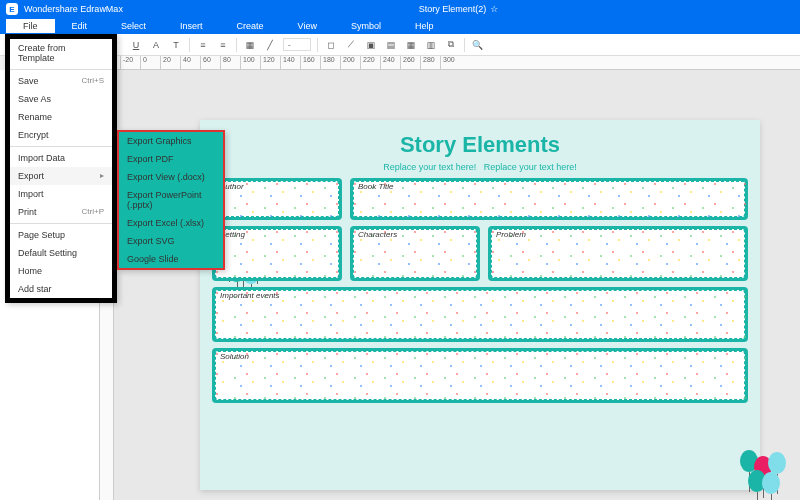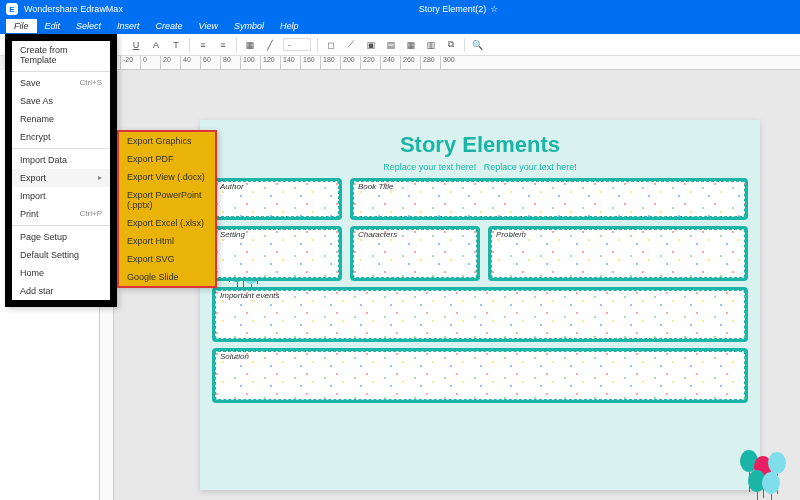--- a/index.html
+++ b/index.html
@@ -4,21 +4,21 @@
 <style>
 * { margin: 0; padding: 0; box-sizing: border-box; font-family: Arial, sans-serif; }
 body { width: 800px; height: 500px; overflow: hidden; background: #f0f0f0; position: relative; }
 
 .titlebar { height: 18px; background: #0070f3; color: white; display: flex; align-items: center; font-size: 9px; padding: 0 6px; justify-content: space-between; }
 .titlebar-left { display: flex; align-items: center; gap: 6px; }
 .logo { width: 12px; height: 12px; background: white; border-radius: 3px; display: flex; align-items: center; justify-content: center; color: #0070f3; font-weight: bold; font-size: 8px; }
 .doc-title { display: flex; align-items: flex-end; gap: 4px; }
 
 .menubar { height: 16px; background: #0070f3; display: flex; align-items: center; padding-left: 6px; font-size: 9px; }
-.menubar span { color: white; padding: 2px 8px; cursor: pointer; font-style: italic; }
+.menubar span { color: white; padding: 2px 17px; cursor: pointer; }
 .menubar span.active { background: white; color: #333; }
 
 .toolbar { height: 22px; background: white; border-bottom: 1px solid #ddd; display: flex; align-items: center; padding: 0 8px; gap: 6px; font-size: 9px; color: #555; }
 .toolbar .sep { width: 1px; height: 14px; background: #ddd; }
 .tb-btn { width: 14px; height: 14px; display: flex; align-items: center; justify-content: center; cursor: pointer; }
 .tb-sel { border: 1px solid #ddd; padding: 1px 4px; font-size: 8px; min-width: 28px; }
 
 .ruler-h { height: 14px; background: #fafafa; border-bottom: 1px solid #ccc; display: flex; font-size: 7px; color: #666; overflow: hidden; margin-left: 100px; }
 .ruler-h div { width: 20px; border-left: 1px solid #ccc; padding-left: 2px; flex-shrink: 0; }
 
@@ -44,26 +44,26 @@
 .balloons.left { left: 20px; top: 120px; }
 .balloons.right { right: 20px; bottom: 40px; }
 .balloon { width: 18px; height: 22px; border-radius: 50%; position: absolute; }
 .balloon::after { content: ''; position: absolute; bottom: -20px; left: 50%; width: 1px; height: 20px; background: #666; }
 .b1 { background: #1bb5a8; left: 0; top: 0; }
 .b2 { background: #e91e63; left: 14px; top: 6px; }
 .b3 { background: #80deea; left: 28px; top: 2px; }
 .b4 { background: #1bb5a8; left: 8px; top: 20px; }
 .b5 { background: #80deea; left: 22px; top: 22px; }
 
-.file-menu { position: absolute; left: 5px; top: 34px; width: 112px; background: white; border: 7px solid #000000; box-shadow: 2px 2px 6px rgba(0,0,0,0.2); font-size: 9px; z-index: 100; }
+.file-menu { position: absolute; left: 5px; top: 34px; width: 112px; background: white; border: 5px solid #000000; box-shadow: 2px 2px 6px rgba(0,0,0,0.2); font-size: 9px; z-index: 100; }
 .file-menu div { padding: 4px 8px; color: #333; cursor: pointer; display: flex; justify-content: space-between; }
 .file-menu .divider { height: 1px; background: #ddd; padding: 0; margin: 2px 0; }
 .file-menu .highlighted { background: #f5f5f5; }
 
-.export-submenu { position: absolute; left: 117px; top: 130px; width: 100px; background: #eab308; border: 2px solid #d33; box-shadow: 2px 2px 6px rgba(0,0,0,0.2); font-size: 9px; z-index: 101; }
+.export-submenu { position: absolute; left: 117px; top: 130px; width: 108px; background: #14b8a6; border: 2px solid #d33; box-shadow: 2px 2px 6px rgba(0,0,0,0.2); font-size: 9px; z-index: 101; }
 .export-submenu div { padding: 4px 8px; color: #333; cursor: pointer; }
 
 .shortcut { color: #888; font-size: 8px; }
 </style>
 </head>
 <body>
 
 <div class="titlebar">
   <div class="titlebar-left">
     <div class="logo">E</div>
@@ -301,16 +301,15 @@
       <span>Add star</span>
     </div>
 </div>
 
 <div class="export-submenu">
   <div>Export Graphics</div>
   <div>Export PDF</div>
   <div>Export View (.docx)</div>
   <div>Export PowerPoint (.pptx)</div>
   <div>Export Excel (.xlsx)</div>
-  <div>Export Html</div>
   <div>Export SVG</div>
   <div>Google Slide</div>
 </div>
 
 </body></html>

